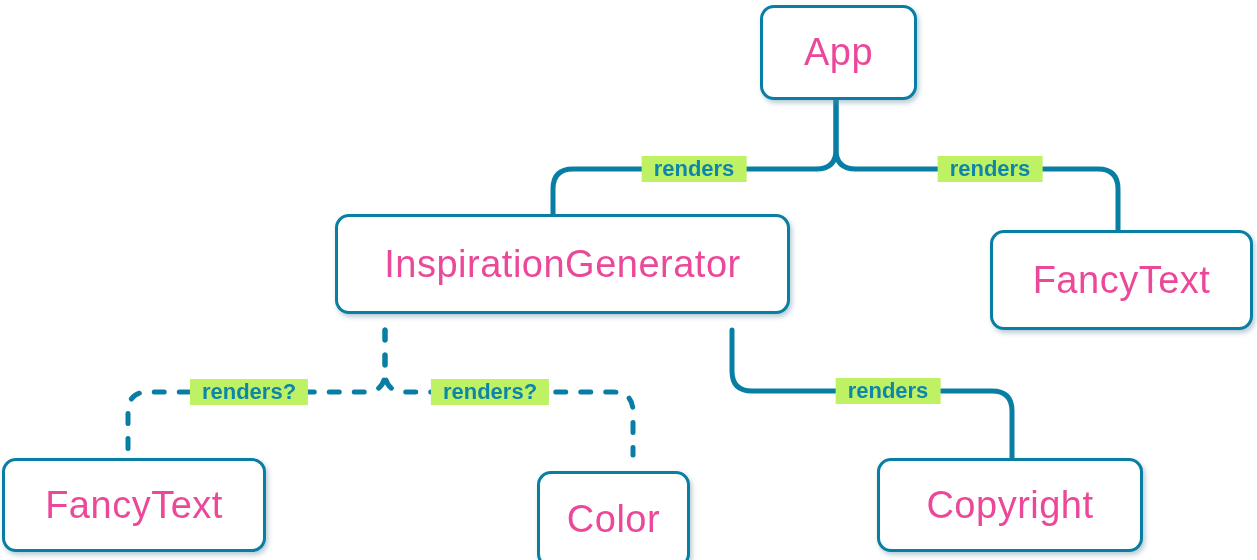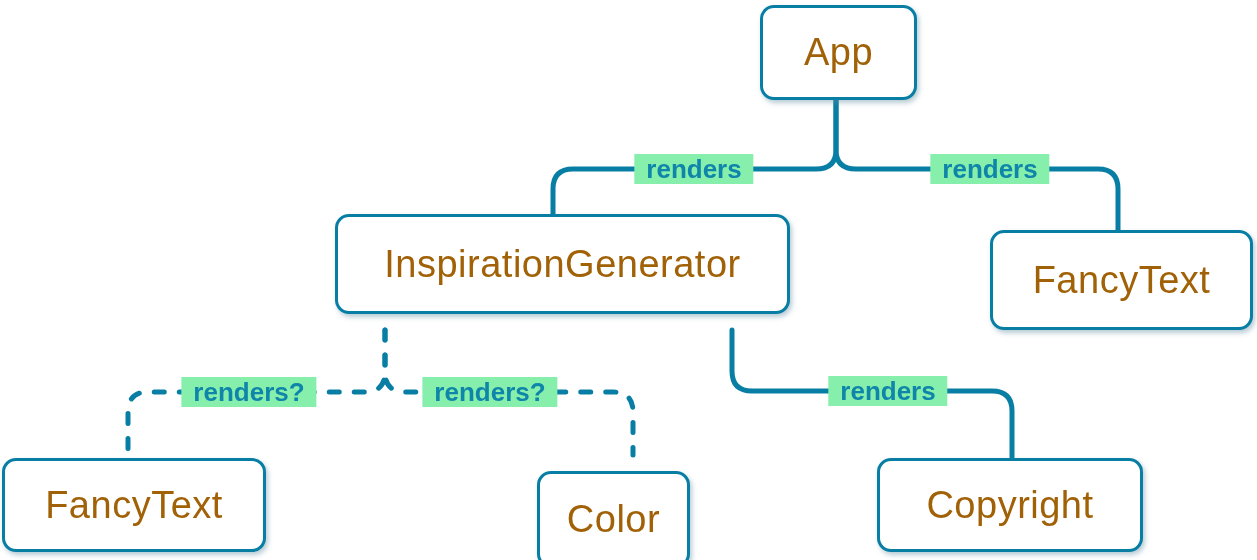--- a/index.html
+++ b/index.html
@@ -19,34 +19,34 @@
   .node {
     position: absolute;
     z-index: 3;
     box-sizing: border-box;
     display: flex;
     align-items: center;
     justify-content: center;
     background: #ffffff;
     border: 3px solid #087ea4;
     border-radius: 14px;
-    color: #a16207;
+    color: #ec4899;
     font-size: 38px;
     font-weight: 500;
     letter-spacing: 0.5px;
     box-shadow: 2px 3px 5px rgba(96, 139, 159, 0.45);
     white-space: nowrap;
   }
   .edge-label {
     position: absolute;
     z-index: 2;
     transform: translate(-50%, -50%);
-    background: #86efac;
+    background: #bef264;
     color: #0f85aa;
-    font-size: 26px;
+    font-size: 22px;
     font-weight: 700;
     padding: 2px 12px;
     white-space: nowrap;
     line-height: 1;
   }
 </style>
 </head>
 <body>
 
 <div class="diagram">

